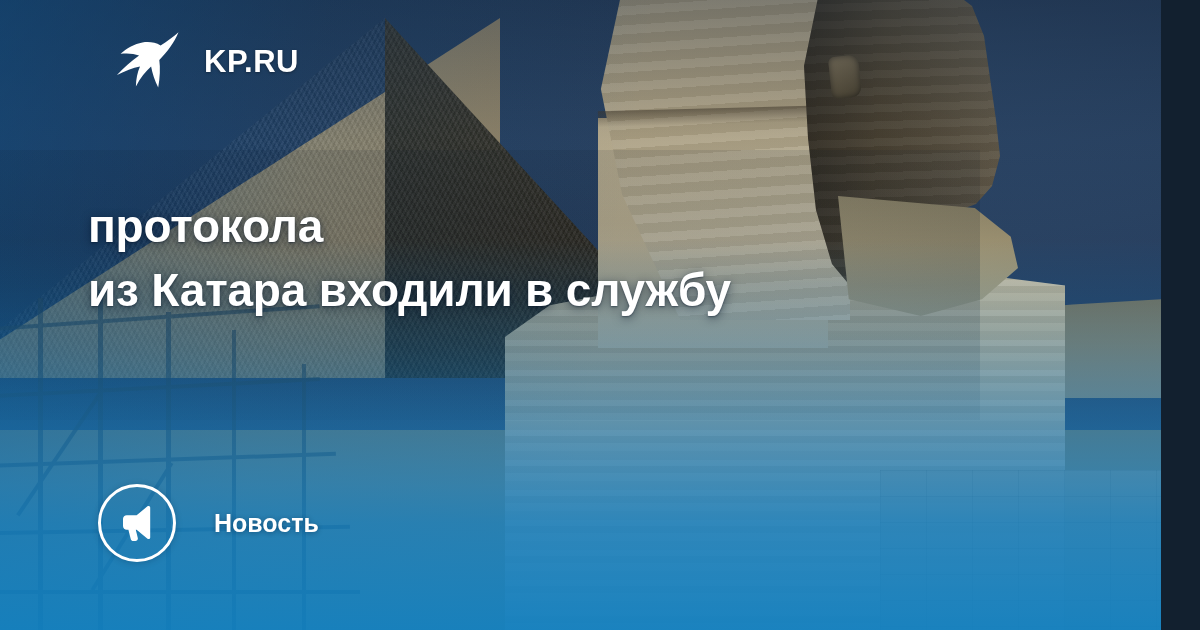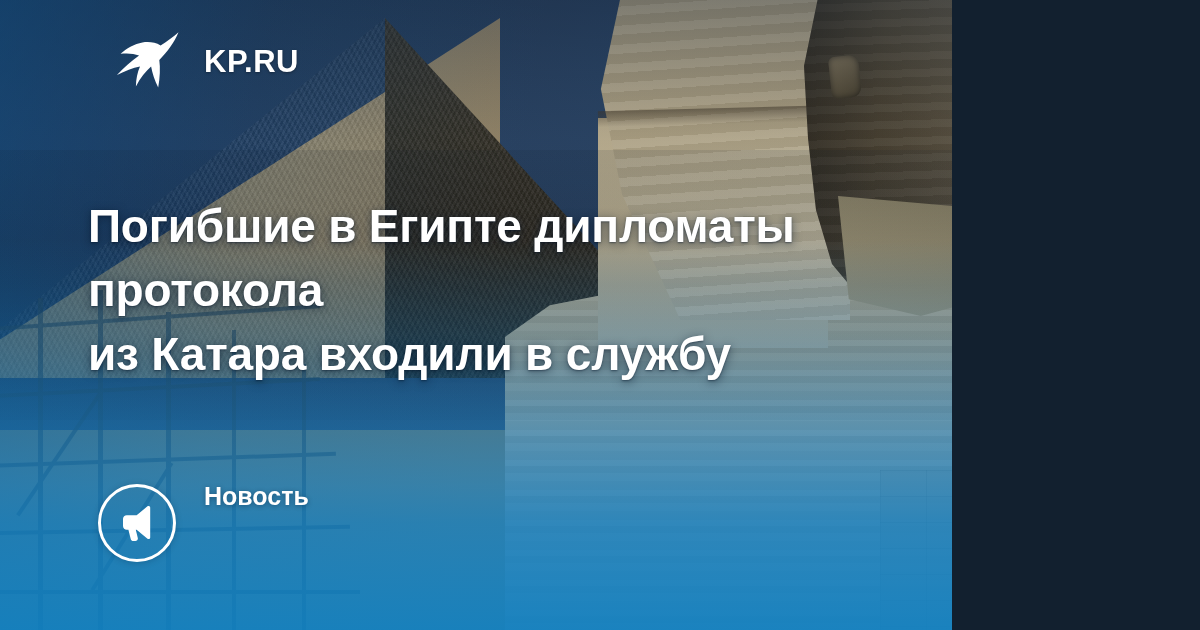--- a/index.html
+++ b/index.html
@@ -5,21 +5,21 @@
   * { margin:0; padding:0; box-sizing:border-box; }
   html, body {
     width:1200px; height:630px;
     background:#12202f;
     font-family:"Liberation Sans", sans-serif;
     overflow:hidden;
   }
 
   .card {
     position:relative;
-    width:952px; height:630px;
+    width:1161px; height:630px;
     overflow:hidden;
     background:#2b4161;
   }
 
   
   .photo { position:absolute; inset:0; overflow:hidden; }
 
   
   .sky {
     position:absolute; inset:0;
@@ -192,21 +192,21 @@
     position:absolute; left:88px; top:194px; width:940px;
     color:#ffffff;
     font-size:46px; font-weight:700; line-height:64px;
     letter-spacing:-.2px;
     text-shadow:0 2px 10px rgba(5,20,40,.55), 0 1px 2px rgba(5,20,40,.45);
   }
   .headline .ln { display:block; white-space:nowrap; }
 
   .badge {
     position:absolute; left:98px; top:484px;
-    display:flex; align-items:flex-start; gap:28px;
+    display:flex; align-items:center; gap:38px;
   }
   .badge-circle {
     width:78px; height:78px; border-radius:50%;
     border:3px solid #ffffff;
     display:flex; align-items:center; justify-content:center;
     box-shadow:0 1px 6px rgba(0,30,60,.25);
   }
   .badge-circle svg { width:40px; height:40px; display:block; }
   .badge-label {
     color:#ffffff; font-size:25px; font-weight:700; line-height:1;
@@ -271,21 +271,20 @@
   <div class="content">
 
     <div class="brand">
       <svg class="brand-bird" viewBox="0 0 72 62" aria-hidden="true">
         <path fill="#ffffff" d="M68.5 2.2C63.9 6.4 57.4 11.2 50.6 15.4 45.1 12.4 38.6 11.4 32.4 12.6 24.5 14.1 17.0 18.2 10.6 23.8 17.2 23.0 23.6 23.4 29.1 25.6 21.0 31.3 13.6 37.8 7.0 45.0 15.0 40.9 22.8 37.8 30.0 36.4 27.4 42.3 26.0 49.0 25.9 56.4 30.4 48.0 35.6 41.3 41.1 36.6 42.4 43.6 44.7 50.6 48.2 57.6 50.0 47.4 50.4 38.1 49.3 29.9 57.6 21.7 64.3 12.2 68.5 2.2Z"></path>
       </svg>
       <span class="brand-name">KP.RU</span>
     </div>
 
     <h1 class="headline">
-      <span class="ln">Погибшие в Египте дипломаты</span>
       <span class="ln">протокола</span>
       <span class="ln">из Катара входили в службу</span>
     </h1>
 
     <div class="badge">
       <span class="badge-circle">
         <svg viewBox="0 0 40 40" aria-hidden="true">
           <path fill="#ffffff" d="M33.2 4.6c0-1.4-1.6-2.2-2.7-1.3L19.6 12.2H9.8c-2.1 0-3.8 1.7-3.8 3.8v7.0c0 2.1 1.7 3.8 3.8 3.8h1.6l2.4 9.4c.3 1.1 1.3 1.9 2.5 1.9h2.1c1.6 0 2.8-1.5 2.4-3.1l-2.0-8.2h0.8l10.9 8.9c1.1 0.9 2.7 0.1 2.7-1.3V4.6z"></path>
         </svg>
       </span>

